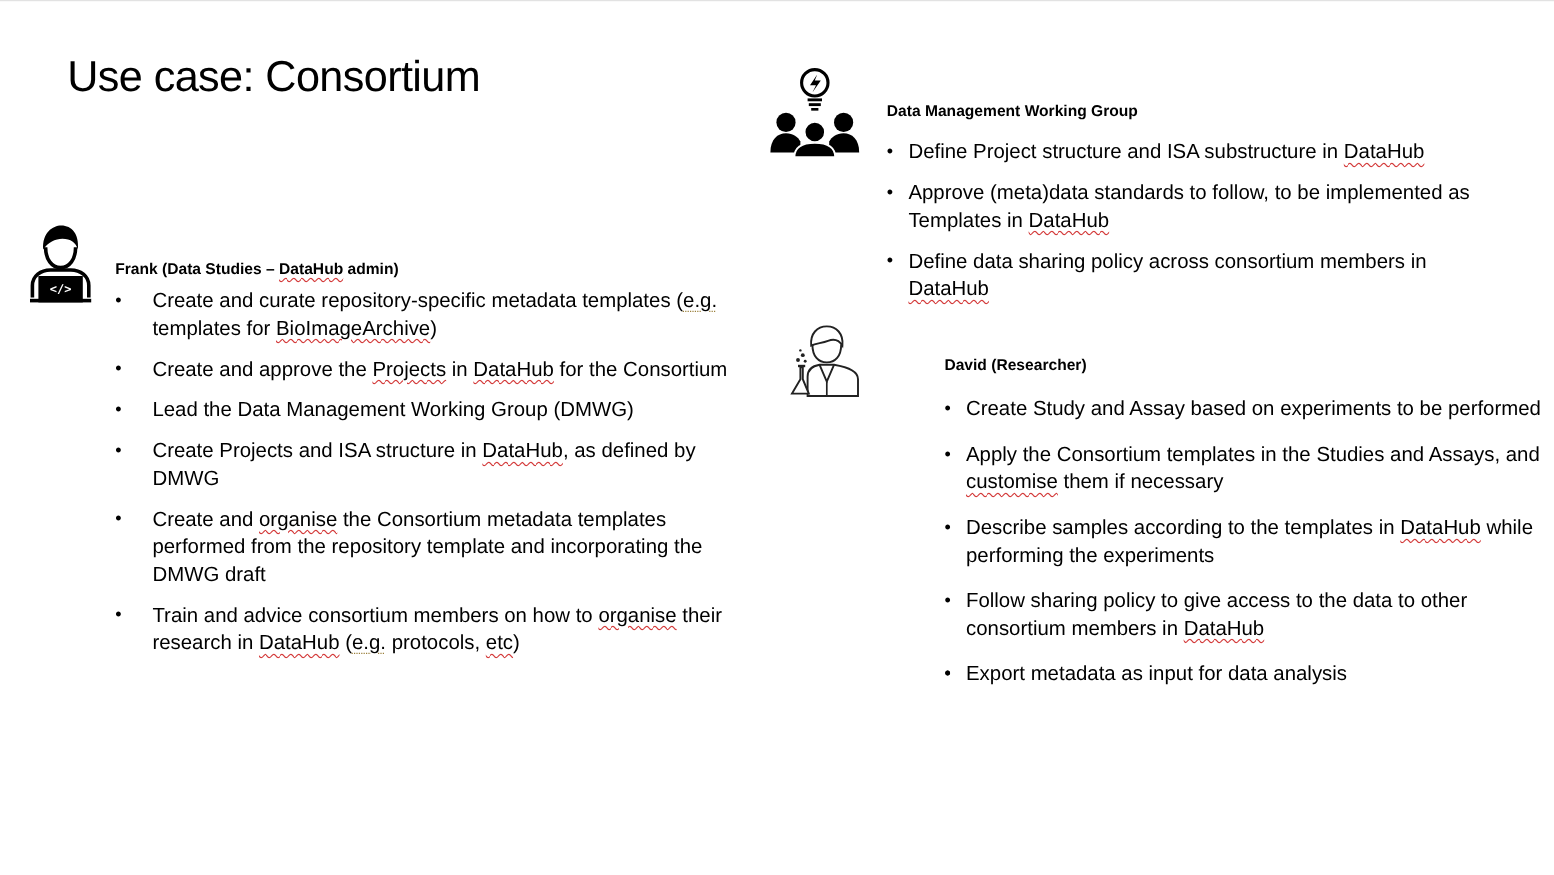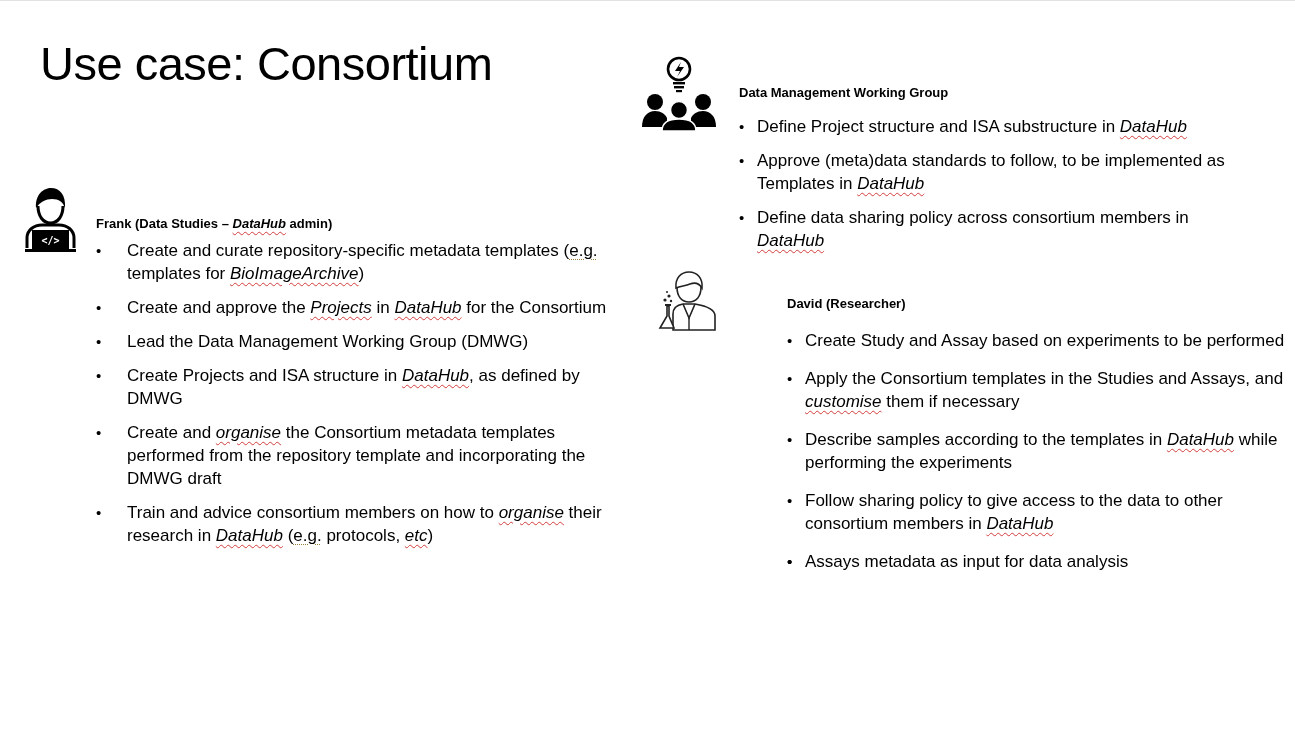--- a/index.html
+++ b/index.html
@@ -3,41 +3,40 @@
   <meta charset="utf-8">
   <style>
     html, body { margin: 0; padding: 0; }
     body {
       width: 1295px; height: 729px; position: relative; overflow: hidden;
       background: #ffffff; color: #000000;
       font-family: "Liberation Sans", "DejaVu Sans", sans-serif;
     }
     .top-rule { position: absolute; left: 0; top: 0; width: 1295px; height: 1px; background: #e2e2e2; }
     .title {
-      position: absolute; left: 40px; top: 36px;
-      font-size: 47px; font-weight: 400; letter-spacing: -0.5px; line-height: 56px;
+      position: absolute; left: 56px; top: 36px;
+      font-size: 36px; font-weight: 400; letter-spacing: -0.5px; line-height: 56px;
       white-space: nowrap;
     }
     .icon { position: absolute; }
     .section { position: absolute; }
     .section-heading {
       font-size: 13px; font-weight: 700; line-height: 22px; white-space: nowrap;
     }
     ul.bullets { list-style: none; margin: 0; padding: 0; }
     ul.bullets li {
       position: relative; font-size: 17px; line-height: 23px;
     }
     ul.bullets li .bul {
       position: absolute; top: 0; font-size: 15px;
     }
     .sq {
       text-decoration: underline wavy #d43c3c;
       text-decoration-thickness: 1px;
       text-underline-offset: 3px;
-      font-style: italic;
     }
     .sq-gram {
       text-decoration: underline dotted #9a7f3a;
       text-decoration-thickness: 1px;
       text-underline-offset: 3px;
     }
     
     #frank { left: 96px; top: 213px; width: 520px; }
     #frank ul.bullets { margin-top: 4px; }
     #frank ul.bullets li { padding-left: 31px; margin-bottom: 11px; }
@@ -168,16 +167,16 @@
     </li>
     <li>
       <span class="bul">•</span>
       <span>Follow sharing policy to give access to the data to other consortium members in </span><span class="sq">DataHub</span>
     </li>
     <li>
       <span class="bul">•</span>
     </li>
     <li>
       <span class="bul">•</span>
-      <span>Assays metadata as input for data analysis</span>
+      <span>Export metadata as input for data analysis</span>
     </li>
   </ul>
 </div>
 
 </body></html>

